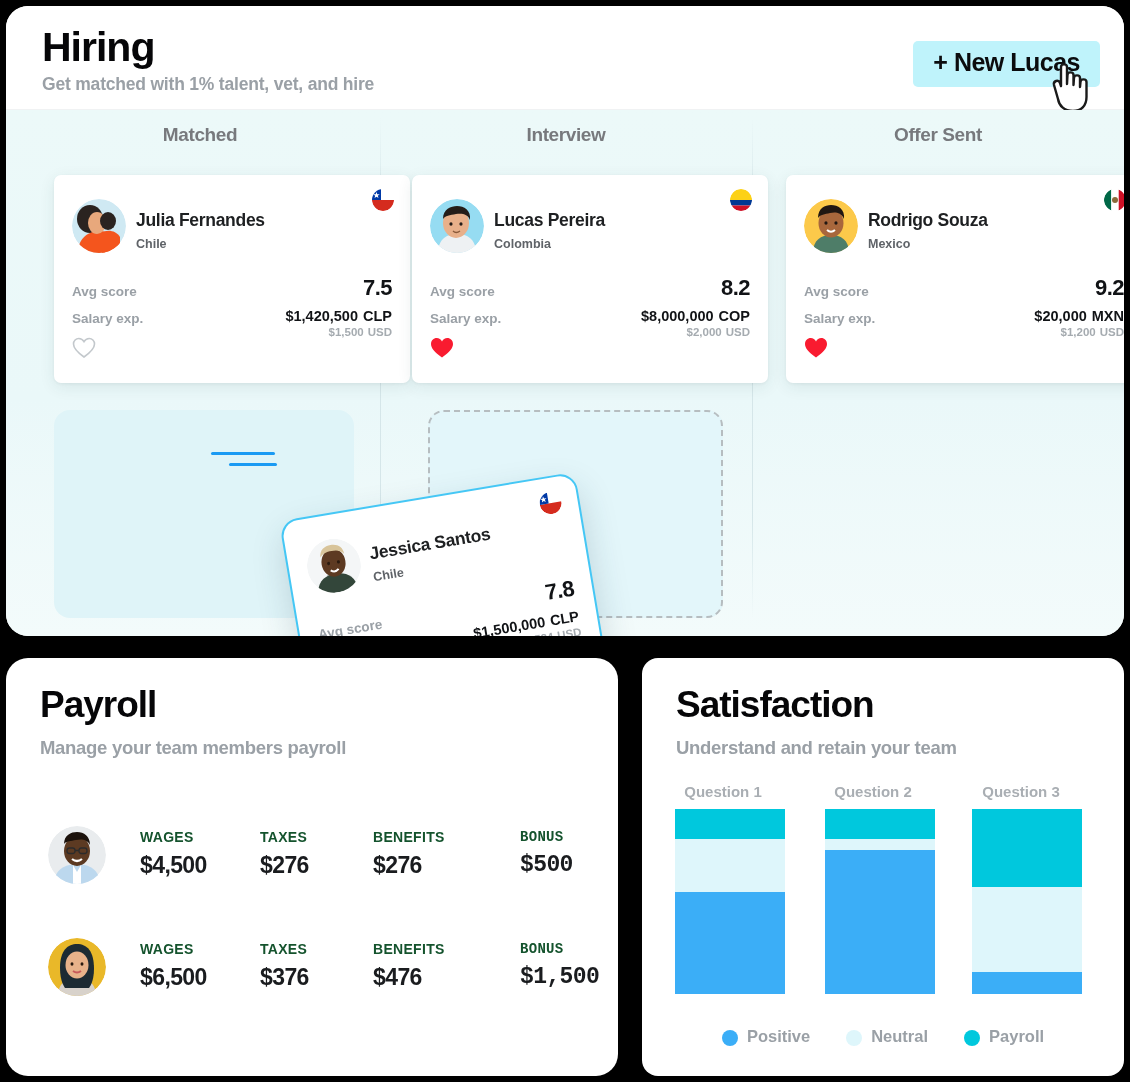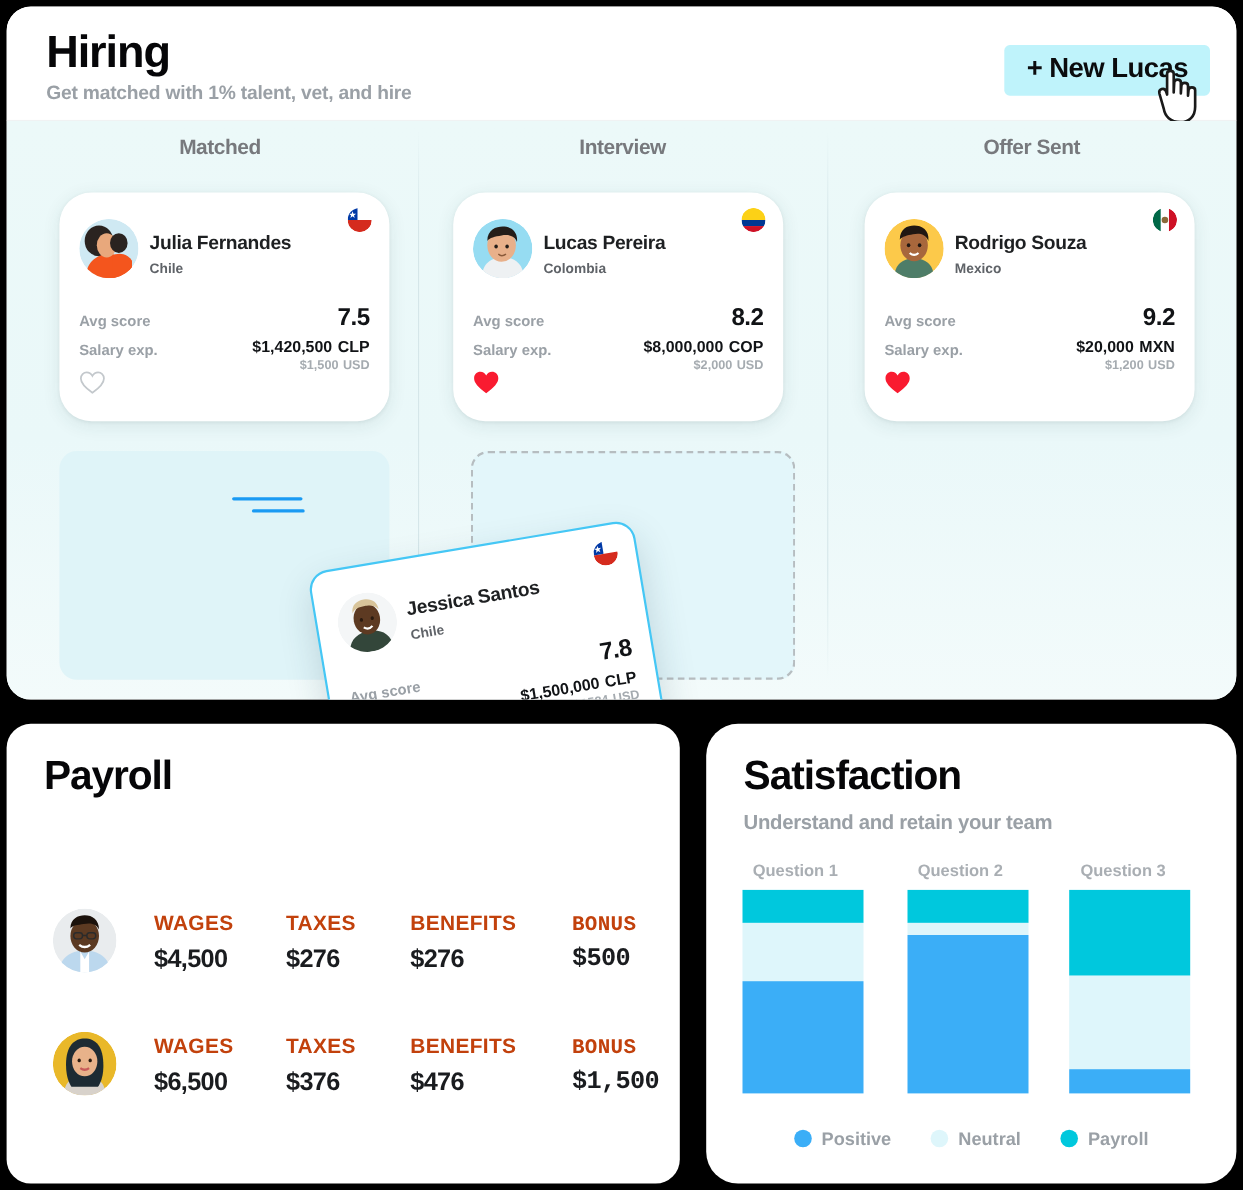--- a/index.html
+++ b/index.html
@@ -67,22 +67,22 @@
     font-size: 19px; font-weight: 700; color: #77797d;
     letter-spacing: -0.4px;
   }
   .col-head.c1 { left: 8px; }
   .col-head.c2 { left: 374px; }
   .col-head.c3 { left: 746px; }
 
   
   .cand-card {
     position: absolute;
-    width: 300px; height: 208px;
-    background: #fff; border-radius: 29px;
+    width: 356px; height: 208px;
+    background: #fff; border-radius: 7px;
     box-shadow: 0 4px 16px rgba(31,62,72,0.09), 0 1px 3px rgba(31,62,72,0.06);
   }
   .cand-card.c1 { left: 48px; top: 65px; }
   .cand-card.c2 { left: 406px; top: 65px; }
   .cand-card.c3 { left: 780px; top: 65px; }
 
   .avatar {
     position: absolute; left: 18px; top: 24px;
     width: 54px; height: 54px; border-radius: 50%;
     overflow: hidden;
@@ -174,32 +174,32 @@
   .pay-avatar {
     position: absolute; left: 8px; top: 3px;
     width: 58px; height: 58px; border-radius: 50%; overflow: hidden;
   }
   .pay-cell { position: absolute; top: 6px; }
   .pay-cell.c0 { left: 100px; }
   .pay-cell.c1 { left: 220px; }
   .pay-cell.c2 { left: 333px; }
   .pay-cell.c3 { left: 480px; font-family: Liberation Mono, monospace; }
   .pay-head {
-    font-size: 19px; font-weight: 700; color: #c2410c; letter-spacing: 0.3px;
+    font-size: 14px; font-weight: 700; color: #14532d; letter-spacing: 0.3px;
   }
   .pay-val {
     margin-top: 7px;
     font-size: 23px; font-weight: 700; color: #1a1c1f; letter-spacing: -0.6px;
   }
 
   
   .sat-panel {
     position: absolute; left: 642px; top: 658px;
     width: 482px; height: 418px;
-    background: #fff; border-radius: 29px;
+    background: #fff; border-radius: 16px;
   }
   .q-label {
     position: absolute; top: 125px;
     width: 120px; text-align: center;
     font-size: 15px; font-weight: 700; color: #a9aeb3;
   }
   .q-label.q0 { left: 21px; }
   .q-label.q1 { left: 171px; }
   .q-label.q2 { left: 319px; }
 
@@ -210,21 +210,21 @@
   }
   .bar-wrap.b0 { left: 33px; }
   .bar-wrap.b1 { left: 183px; }
   .bar-wrap.b2 { left: 330px; }
   .seg { width: 100%; }
 
   .legend {
     position: absolute; left: 0; bottom: 30px; width: 482px;
     display: flex; justify-content: center; gap: 36px; align-items: center;
   }
-  .legend-item { display: flex; align-items: flex-start; gap: 9px; }
+  .legend-item { display: flex; align-items: flex-end; gap: 9px; }
   .legend-dot { width: 16px; height: 16px; border-radius: 50%; }
   .legend-text { font-size: 16.5px; font-weight: 700; color: #9aa0a6; }
 </style>
 </head>
 <body>
 
 <div class="stage">
 
   <div class="hiring-panel">
 
@@ -407,20 +407,21 @@
           <span>$1584</span><span class="cur">USD</span>
         </div>
 
       </div>
 
     </div>
   </div>
 
   <div class="payroll-panel">
     <div class="panel-title">Payroll</div>
+    <div class="panel-sub">Manage your team members payroll</div>
 
     <div class="pay-row r1">
       <div class="pay-avatar">
         <svg viewBox="0 0 58 58" width="58" height="58">
           <circle cx="29" cy="29" r="29" fill="#e9ecee"></circle>
           <path d="M6 58 C6 44 17 38 29 38 C41 38 52 44 52 58 Z" fill="#bcd8ee"></path>
           <ellipse cx="29" cy="25" rx="13" ry="15" fill="#5c3a22"></ellipse>
           <path d="M16 18 C16 9 23 6 29 6 C36 6 42 10 42 19 C39 13 33 13 28 14 C23 15 18 15 16 18 Z" fill="#1b120c"></path>
           <rect x="19" y="22" width="8" height="5.5" rx="2.5" fill="none" stroke="#2b2b2b" stroke-width="1.3"></rect>
           <rect x="31" y="22" width="8" height="5.5" rx="2.5" fill="none" stroke="#2b2b2b" stroke-width="1.3"></rect>

